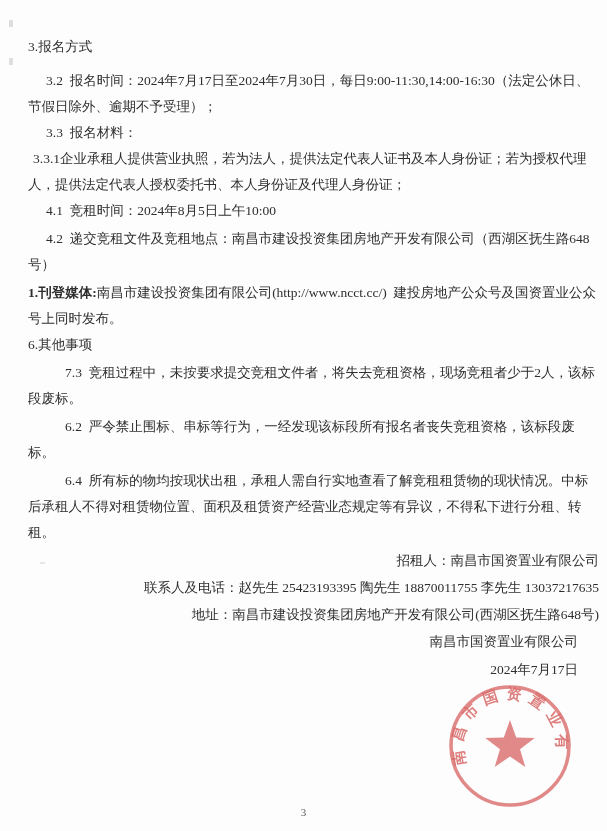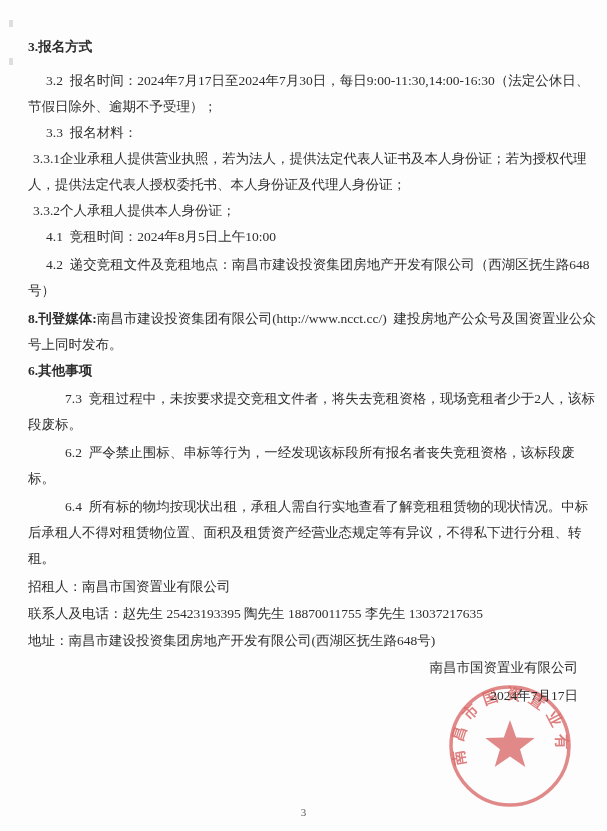--- a/index.html
+++ b/index.html
@@ -16,34 +16,34 @@
     box-sizing:border-box;
     padding:34px 8px 0 28px;
   }
   .content p {
     margin:0 0 4px 0;
     font-size:13.5px;
     line-height:26px;
     white-space:pre-wrap;
     overflow-wrap:anywhere;
   }
-  .hd { font-weight:bold; }
+  .hd { font-weight:normal; }
   .bold { font-weight:bold; }
   .ind1 { text-indent:18px; }          
   .sub  { text-indent:5px; line-height:24px; margin-bottom:0 !important; }
   .note { margin-left:16px; line-height:24px; margin-bottom:0 !important; }
   .ind6 { text-indent:37px; }          
   .tight { margin-bottom:2px !important; }
   .mb0 { margin-bottom:0 !important; }
   .mb8 { margin-bottom:8px !important; }
   .mt10 { margin-top:10px; }
   .mt24 { margin-top:24px; }
   .mt30 { margin-top:30px; }
   .s5line { line-height:25px; }
-  .footer-line { margin-left:32px; margin-bottom:1px !important; }
+  .footer-line { margin-left:32px; margin-bottom:1px !important;text-align:right; }
   .sig { text-align:right; padding-right:21px; margin-bottom:2px !important; }
   .seal {
     position:absolute; z-index:1;
     left:447px; top:683px;
     width:126px; height:126px;
   }
   .page-number {
     position:absolute; z-index:2;
     left:0; right:0; bottom:13px;
     text-align:center;
@@ -73,26 +73,25 @@
       <textPath href="#sealArc" startOffset="2">南昌市国资置业有限公司</textPath>
     </text>
   </svg>
 
   <div class="content">
 
     <p class="hd mb8">3.报名方式</p>
     <p class="ind1 mb0">3.2  报名时间：2024年7月17日至2024年7月30日，每日9:00-11:30,14:00-16:30（法定公休日、节假日除外、逾期不予受理）；</p>
     <p class="ind1 mb0">3.3  报名材料：</p>
     <p class="sub">3.3.1企业承租人提供营业执照，若为法人，提供法定代表人证书及本人身份证；若为授权代理人，提供法定代表人授权委托书、本人身份证及代理人身份证；</p>
-    <p class="sub">3.3.2个人承租人提供本人身份证；</p>
 
     <p class="ind1 tight">4.1  竞租时间：2024年8月5日上午10:00</p>
     <p class="ind1 tight">4.2  递交竞租文件及竞租地点：南昌市建设投资集团房地产开发有限公司（西湖区抚生路648号）</p>
 
-    <p class="s5line mb0"><span class="bold">8.刊登媒体:</span><span>南昌市建设投资集团有限公司(http://www.ncct.cc/)  建投房地产公众号及国资置业公众号上同时发布。</span></p>
+    <p class="s5line mb0"><span class="bold">1.刊登媒体:</span><span>南昌市建设投资集团有限公司(http://www.ncct.cc/)  建投房地产公众号及国资置业公众号上同时发布。</span></p>
 
     <p class="hd tight">6.其他事项</p>
     <p class="ind6 tight">7.3  竞租过程中，未按要求提交竞租文件者，将失去竞租资格，现场竞租者少于2人，该标段废标。</p>
     <p class="ind6 tight">6.2  严令禁止围标、串标等行为，一经发现该标段所有报名者丧失竞租资格，该标段废标。</p>
     <p class="ind6 tight">6.4  所有标的物均按现状出租，承租人需自行实地查看了解竞租租赁物的现状情况。中标后承租人不得对租赁物位置、面积及租赁资产经营业态规定等有异议，不得私下进行分租、转租。</p>
 
     <p class="footer-line mt24">招租人：南昌市国资置业有限公司</p>
     <p class="footer-line">联系人及电话：赵先生 25423193395 陶先生 18870011755 李先生 13037217635</p>
     <p class="footer-line">地址：南昌市建设投资集团房地产开发有限公司(西湖区抚生路648号)</p>
 

